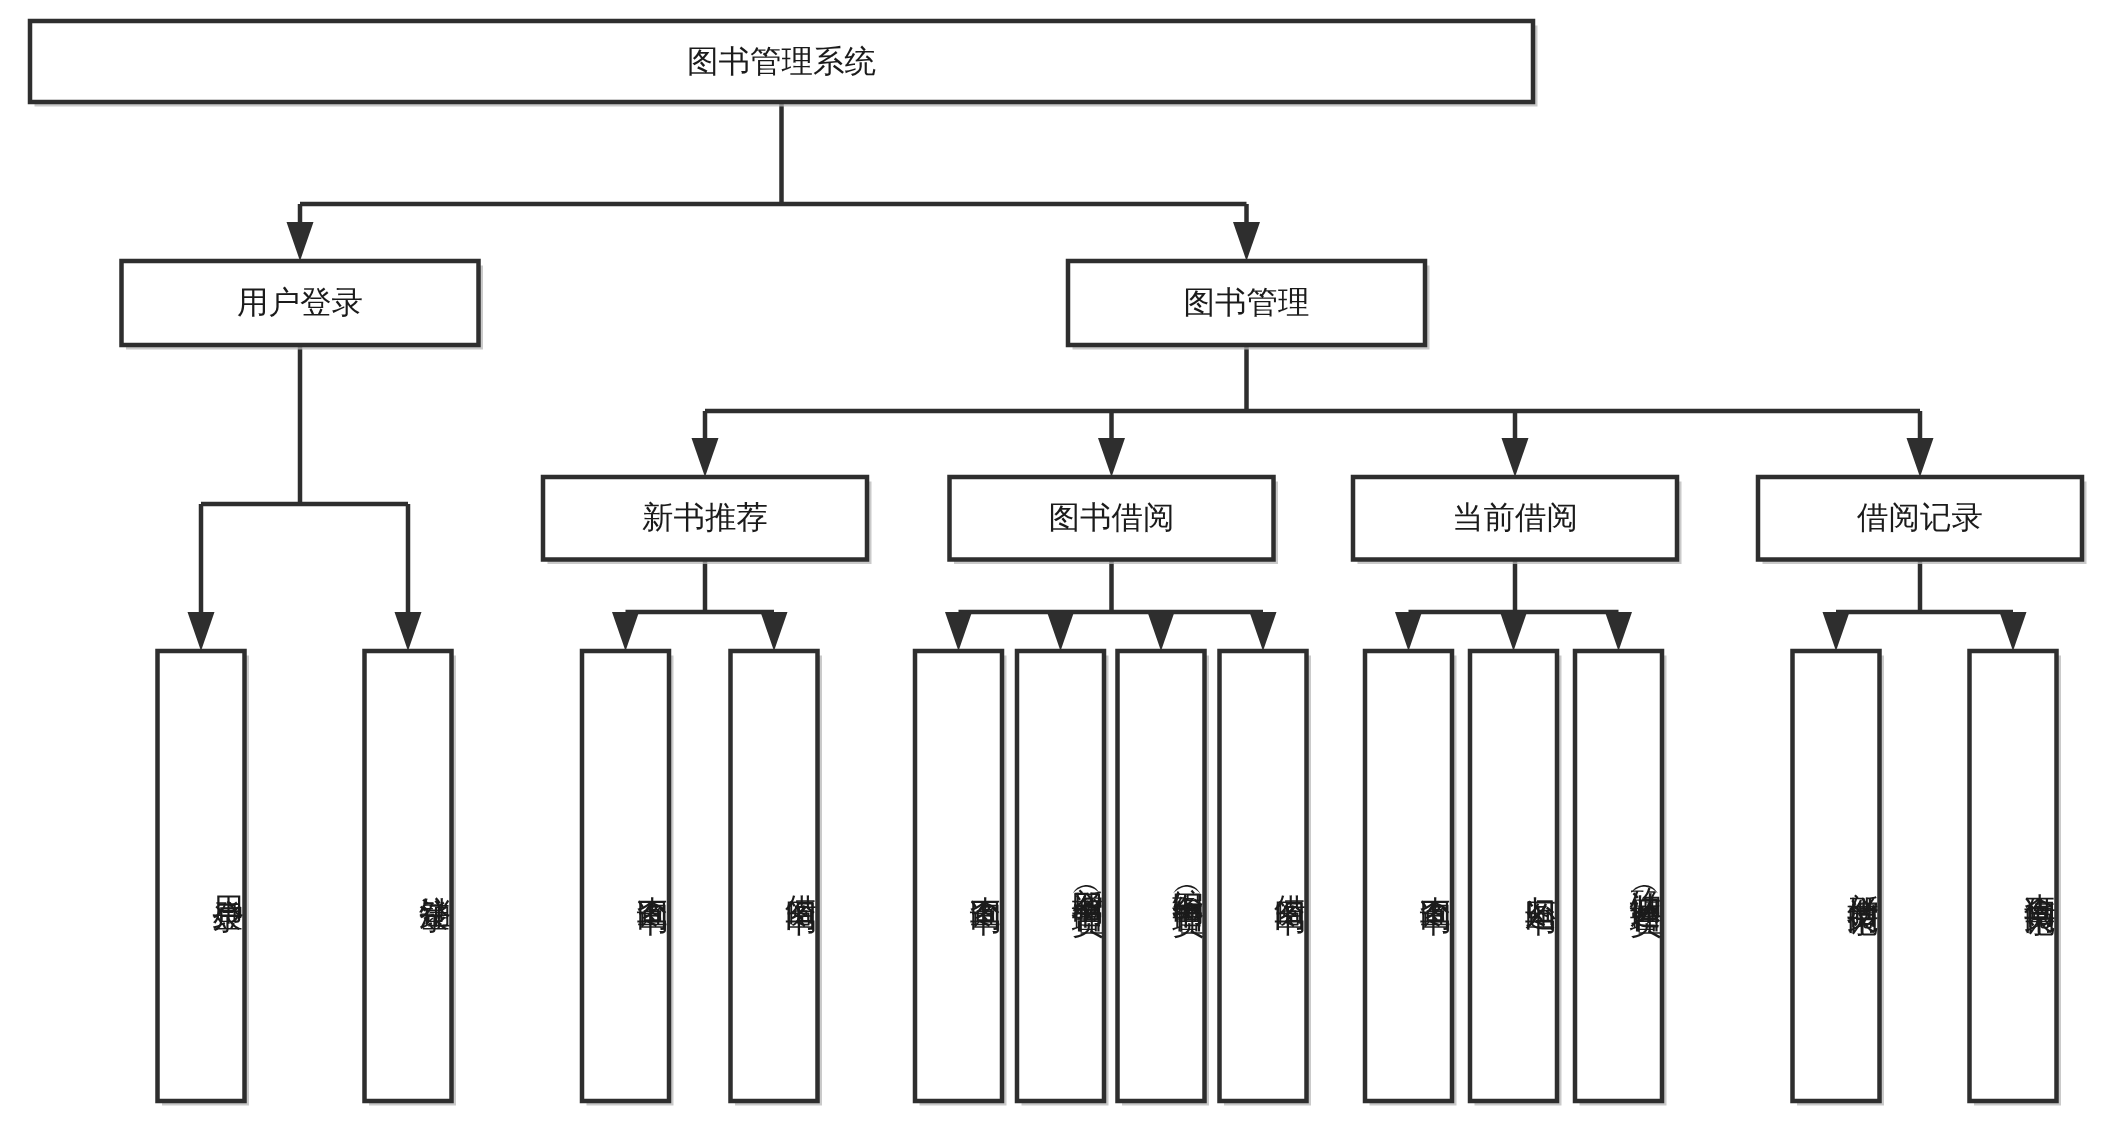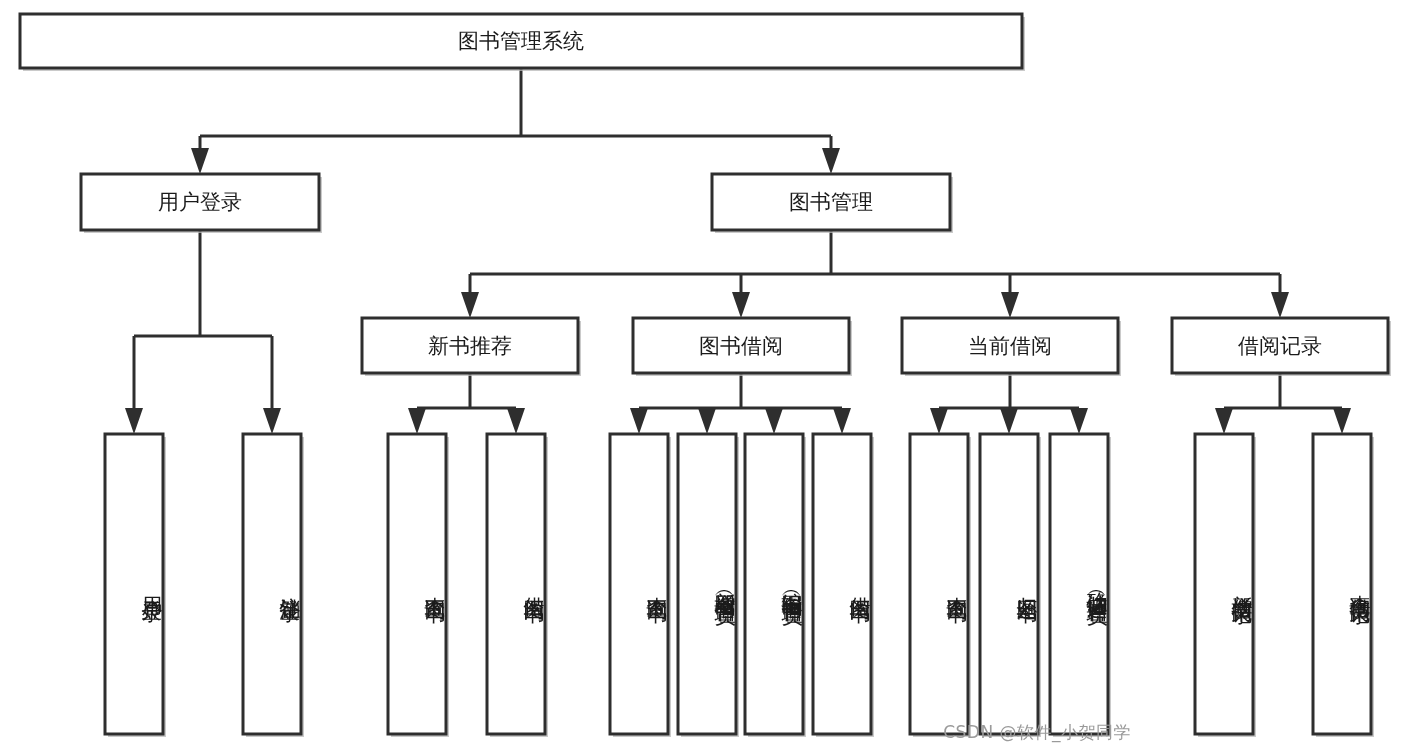--- a/index.html
+++ b/index.html
@@ -203,15 +203,14 @@
       <div class="node-label-v" style="left: 678px; top: 444px; width: 58px; height: 280px;">新增图书（管理员）</div>
       <div class="node-label-v" style="left: 745px; top: 444px; width: 58px; height: 280px;">编辑图书（管理员）</div>
       <div class="node-label-v" style="left: 813px; top: 444px; width: 58px; height: 280px;">借阅图书</div>
       <div class="node-label-v" style="left: 910px; top: 444px; width: 58px; height: 280px;">查询图书</div>
       <div class="node-label-v" style="left: 980px; top: 444px; width: 58px; height: 280px;">归还图书</div>
       <div class="node-label-v" style="left: 1050px; top: 444px; width: 58px; height: 280px;">确认归还（管理员）</div>
       <div class="node-label-v" style="left: 1195px; top: 444px; width: 58px; height: 280px;">新增借阅记录</div>
       <div class="node-label-v" style="left: 1313px; top: 444px; width: 58px; height: 280px;">查询借阅记录</div>
     </div>
 
-  <div class="watermark">CSDN @软件_小贺同学</div>
 
 </div>
 
 </body></html>

